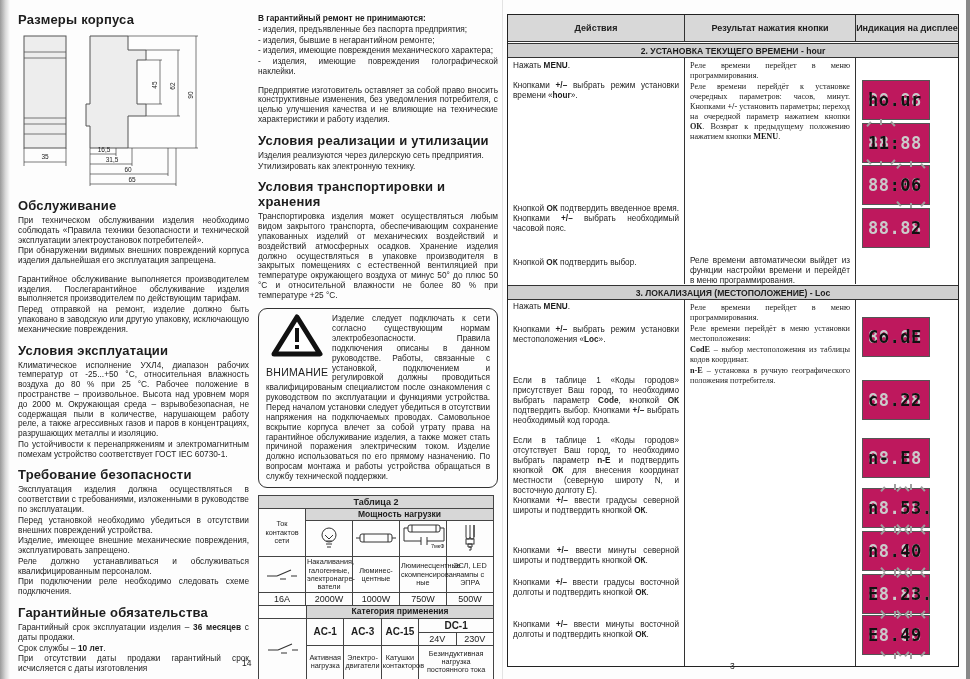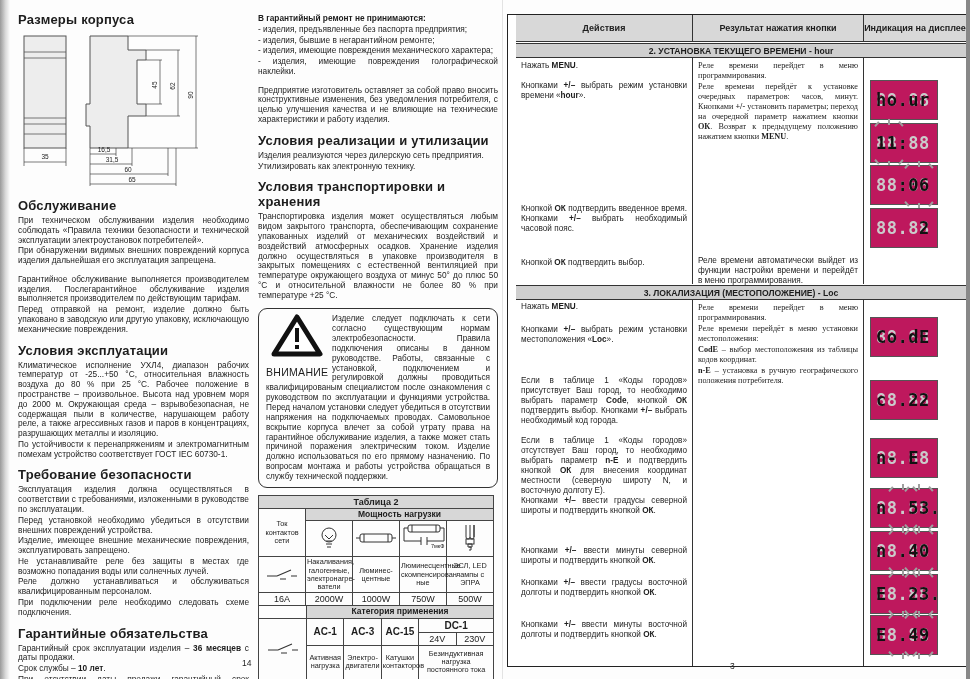--- a/index.html
+++ b/index.html
@@ -33,21 +33,21 @@
   .t2 td{border:1px solid #444;text-align:center;vertical-align:middle;
          font-size:7.3px;line-height:1.12;padding:1px 1px;}
   .t2 .gray{background:#d7d7d7;font-weight:bold;font-size:8.5px;}
   .t2 .ttl{font-size:9px;}
   .t2 .val{font-size:9px;}
   .t2 .cat{font-size:10px;font-weight:bold;}
   .t2 .w1{width:45px;}
   .t2b{margin-top:-1px;}
 
   
-  .rt{position:absolute;left:507px;top:14px;width:450px;border:1.5px solid #222;background:#fff;padding-left:8px;}
+  .rt{position:absolute;left:507px;top:14px;width:450px;border:1.5px solid #222;background:#fff;}
   .thead{display:flex;height:26px;background:#d8d8d8;border-bottom:1px solid #333;}
   .th{display:flex;align-items:center;justify-content:center;font-weight:bold;font-size:9px;text-align:center;}
   .c1{width:176px;}.c2{width:170px;}.c3{width:102px;flex:1;}
   .bdr{border-right:1px solid #333;}
   .sbar{height:13px;background:#cfcfcf;border-bottom:1px solid #333;border-top:1px solid #333;margin-top:1px;
         font-weight:bold;font-size:8.6px;display:flex;align-items:center;justify-content:center;}
   .sbody{display:flex;}
   .s2{height:226px;}
   .s3{height:366px;}
   .cell{position:relative;font-size:8.2px;}
@@ -137,21 +137,20 @@
     <p class="p">Перед отправкой на ремонт, изделие должно быть упаковано в заводскую или другую упаковку, исключающую механические повреждения.</p>
 
     <div class="h1">Условия эксплуатации</div>
     <p class="p">Климатическое исполнение УХЛ4, диапазон рабочих температур от -25...+50 °С, относительная влажность воздуха до 80 % при 25 °С. Рабочее положение в пространстве – произвольное. Высота над уровнем моря до 2000 м. Окружающая среда – взрывобезопасная, не содержащая пыли в количестве, нарушающем работу реле, а также агрессивных газов и паров в концентрациях, разрушающих металлы и изоляцию.</p>
     <p class="p">По устойчивости к перенапряжениям и электромагнитным помехам устройство соответствует ГОСТ IEC 60730-1.</p>
 
     <div class="h1">Требование безопасности</div>
     <p class="p">Эксплуатация изделия должна осуществляться в соответствии с требованиями, изложенными в руководстве по эксплуатации.</p>
     <p class="p">Перед установкой необходимо убедиться в отсутствии внешних повреждений устройства.</p>
     <p class="p">Изделие, имеющее внешние механические повреждения, эксплуатировать запрещено.</p>
-    <p class="p">Не устанавливайте реле без защиты в местах где возможно попадания воды или солнечных лучей.</p>
     <p class="p">Реле должно устанавливаться и обслуживаться квалифицированным персоналом.</p>
     <p class="p">При подключении реле необходимо следовать схеме подключения.</p>
 
     <div class="h1">Гарантийные обязательства</div>
     <p class="p">Гарантийный срок эксплуатации изделия – <b>36 месяцев</b> с даты продажи.</p>
     <p class="p">Срок службы – <b>10 лет</b>.</p>
     <p class="p">При отсутствии даты продажи гарантийный срок исчисляется с даты изготовления</p>
 
   </div>
 

